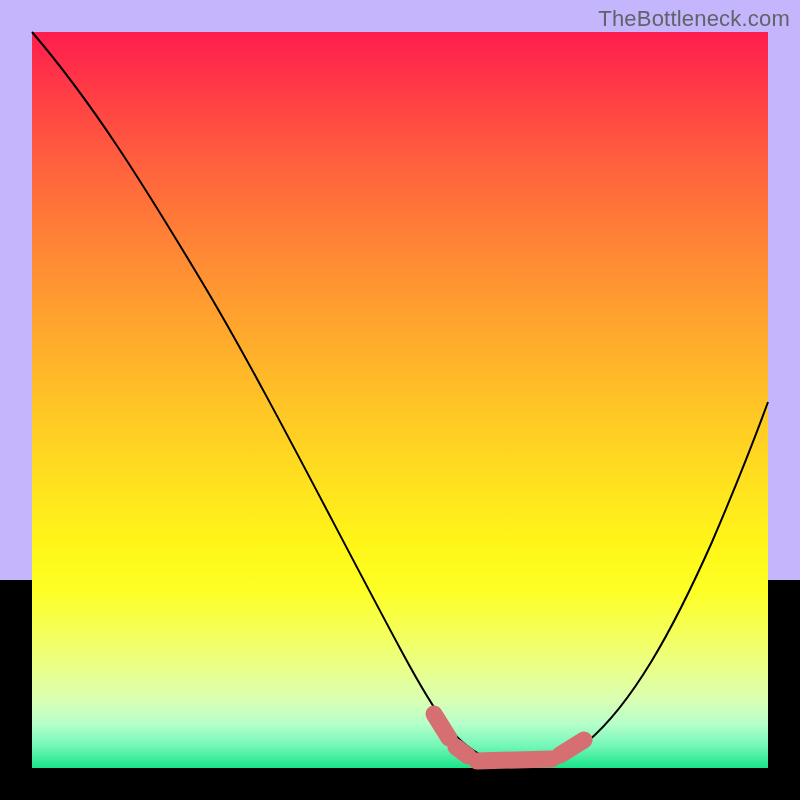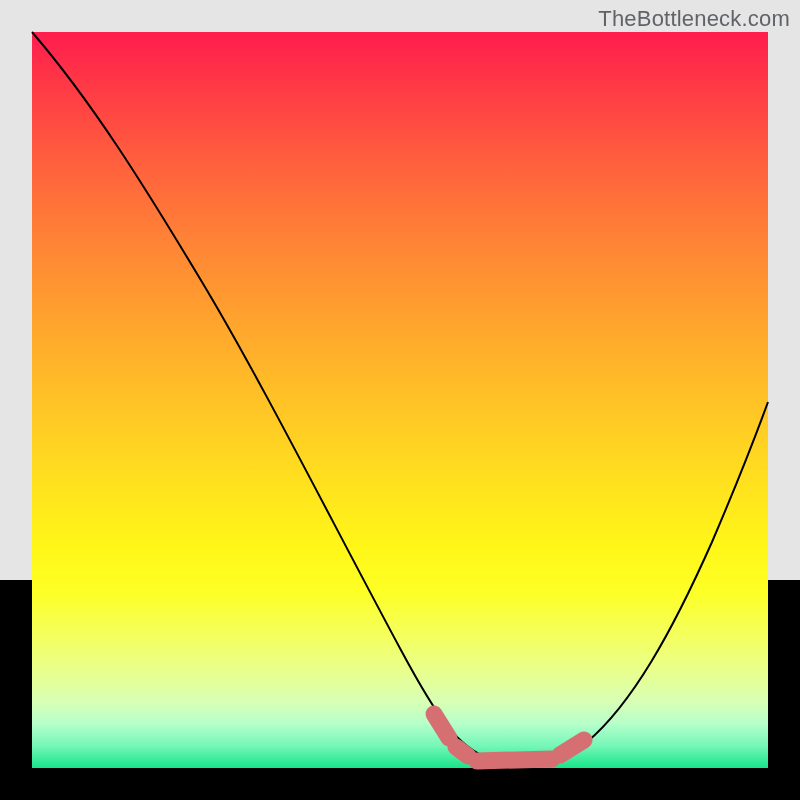--- a/index.html
+++ b/index.html
@@ -10,21 +10,21 @@
     background: #000000;
     overflow: hidden;
     font-family: Arial, Helvetica, sans-serif;
   }
   .frame {
     position: absolute;
     top: 0;
     left: 0;
     width: 800px;
     height: 580px;
-    background: #e5e5e5;
+    background: #c4b5fd;
   }
   .plot-area {
     position: absolute;
     
     left: 32px;
     top: 32px;
     width: 736px;
     height: 736px;
     
     background: linear-gradient(

